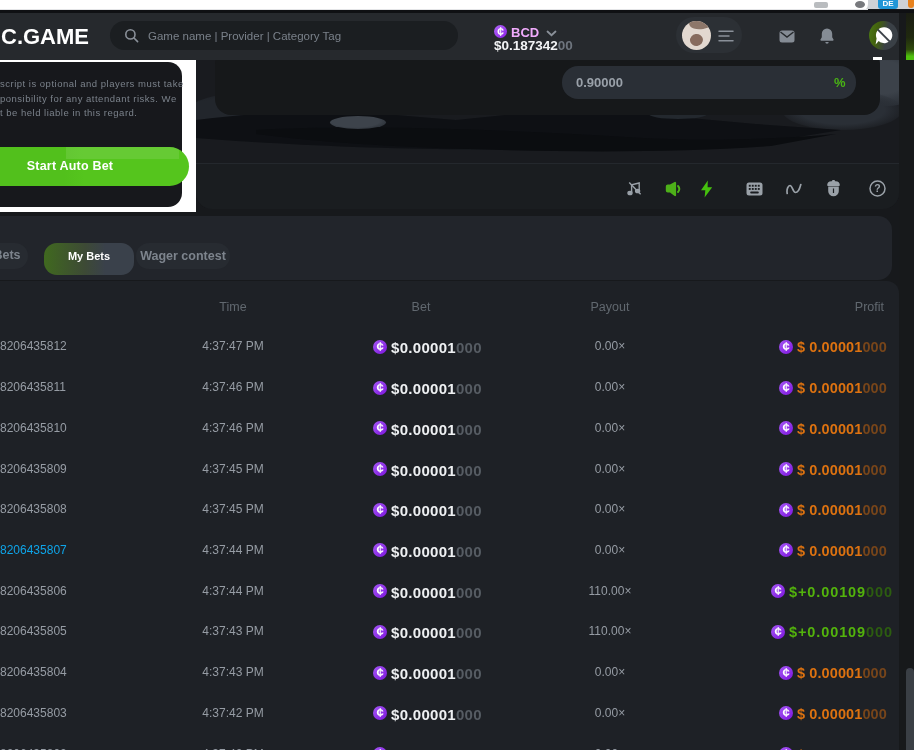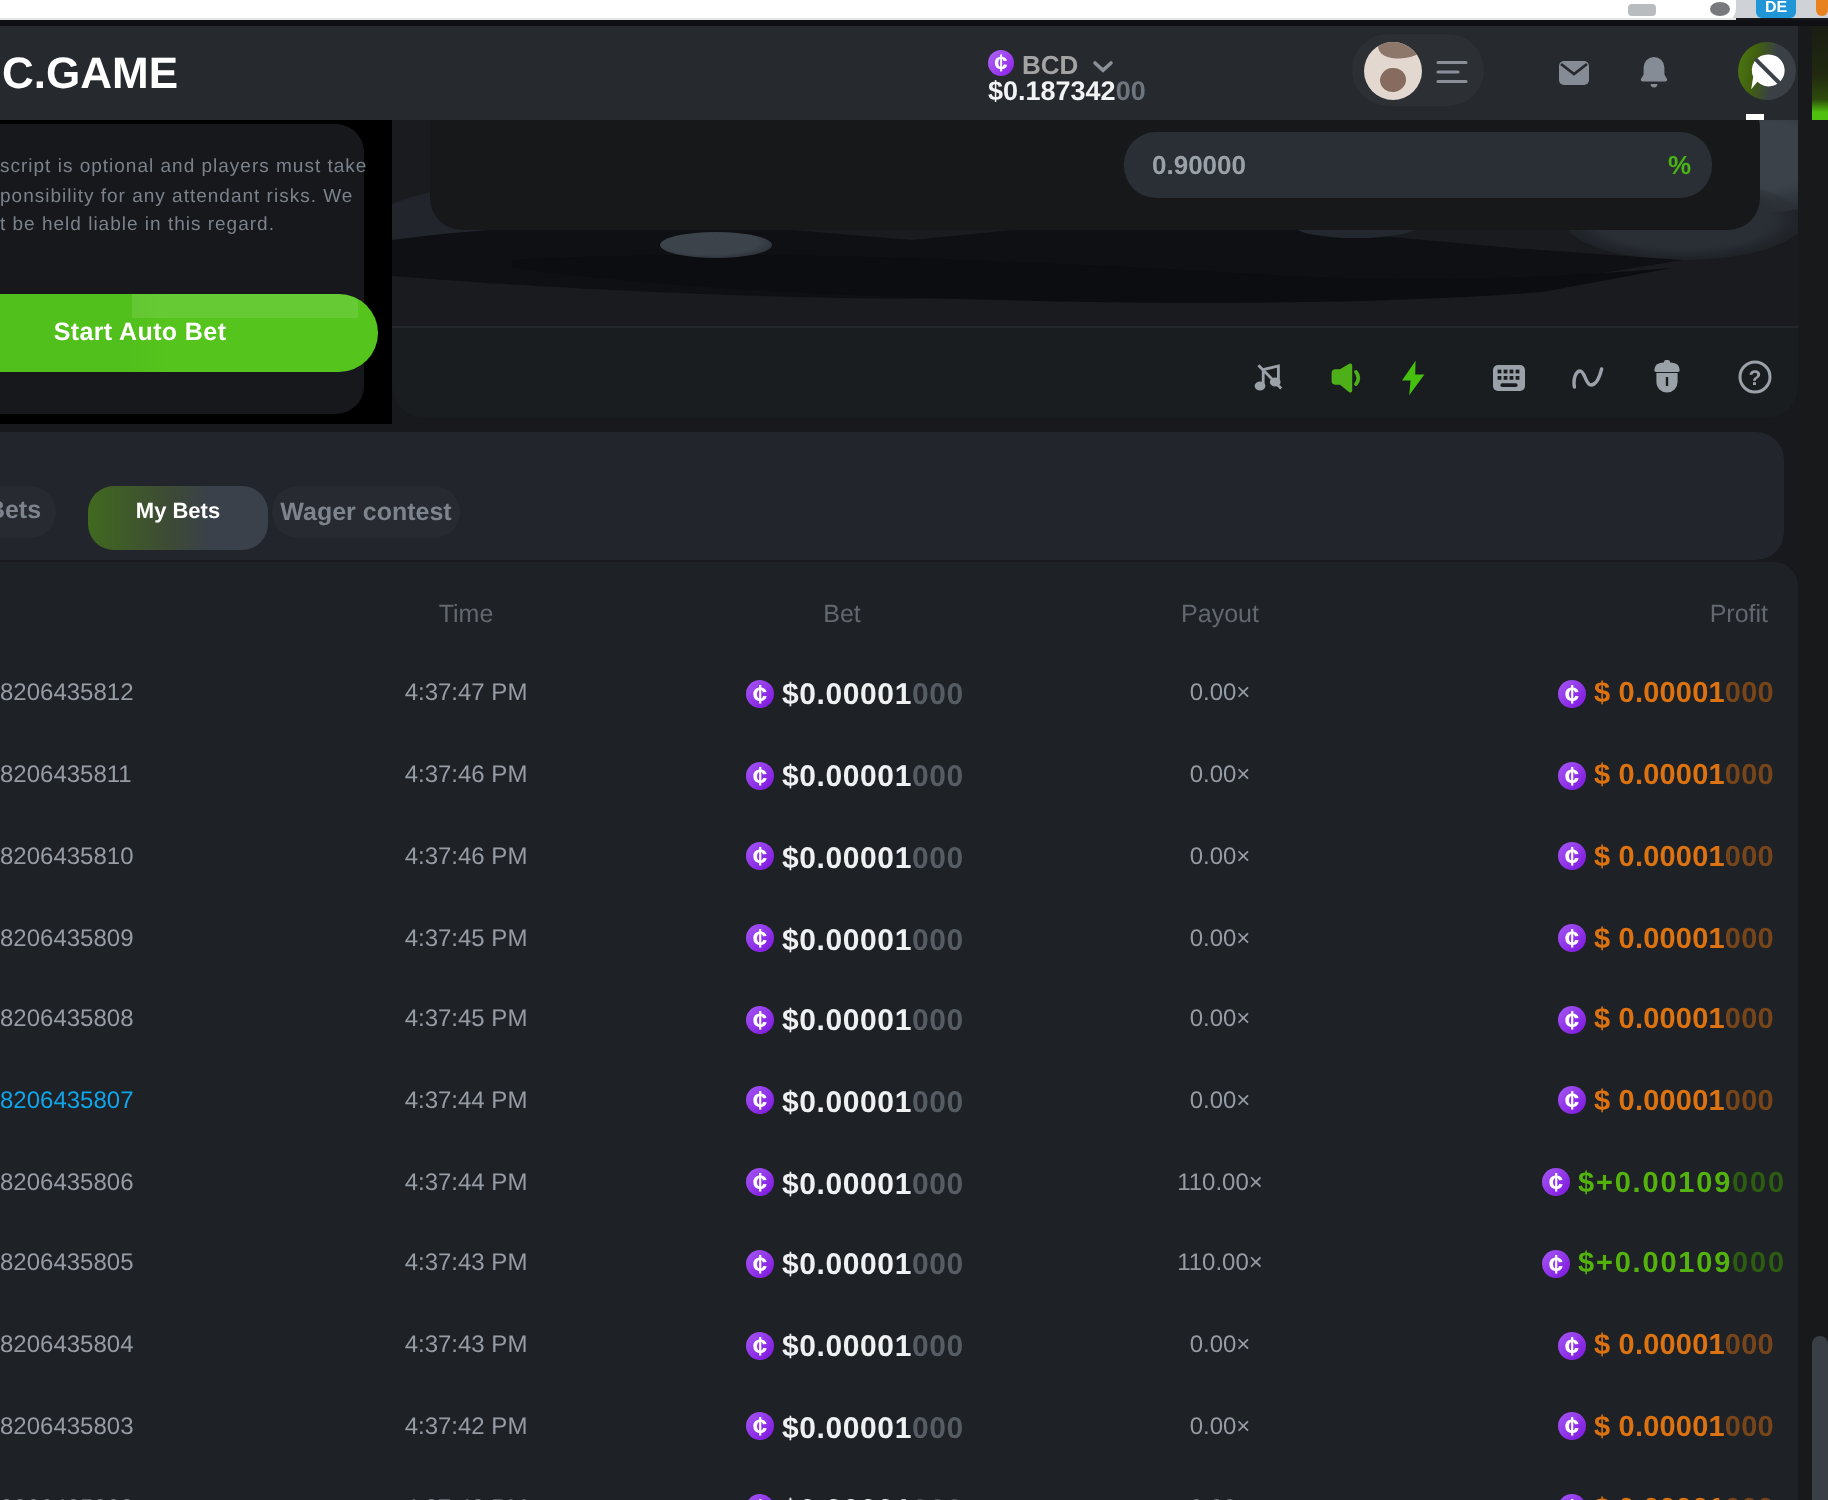--- a/index.html
+++ b/index.html
@@ -15,32 +15,39 @@
 <div class="abs" style="left:814px;top:2px;width:14px;height:6px;background:#b9bcbf;border-radius:2px;"></div>
 <div class="abs" style="left:855px;top:1px;width:10px;height:7px;background:#77797d;border-radius:50%;"></div>
 <div class="abs" style="left:878px;top:0;width:20px;height:9px;background:#2196d6;border-radius:0 0 3px 3px;color:#fff;font-size:8px;font-weight:bold;text-align:center;line-height:8px;">DE</div>
 <div class="abs" style="left:908px;top:0;width:6px;height:8px;background:#e8821e;border-radius:0 0 3px 3px;"></div>
 <div class="abs" style="left:0;top:9px;width:868px;height:1px;background:#e4e5e7;"></div>
 <div class="abs" style="left:0;top:10px;width:914px;height:3px;background:#0f1013;"></div>
 
 <div class="abs" style="left:0;top:13px;width:914px;height:47px;background:#26292d;">
   <div class="abs" style="left:1px;top:11px;font-size:22px;font-weight:800;color:#fff;letter-spacing:0px;">C.GAME</div>
 
+  <div class="abs" style="left:110px;top:8px;width:348px;height:29px;background:#1b1e21;border-radius:15px;">
+    <svg class="abs" style="left:14px;top:7px;" width="15" height="15" viewBox="0 0 15 15">
+        <circle cx="6.4" cy="6.4" r="4.6" fill="none" stroke="#8a9099" stroke-width="1.6"></circle>
+        <line x1="10" y1="10" x2="13.6" y2="13.6" stroke="#8a9099" stroke-width="1.6" stroke-linecap="round"></line>
+      </svg>
+    <div class="abs" style="left:38px;top:9px;font-size:11.5px;color:#7a818a;letter-spacing:0px;">Game name | Provider | Category Tag</div>
+  </div>
 
   <svg class="abs" style="left:494px;top:12px;" width="13" height="13" viewBox="0 0 13 13">
       <defs>
         <linearGradient id="pg" x1="0" y1="0" x2="1" y2="1">
           <stop offset="0" stop-color="#b068f7"></stop>
           <stop offset="1" stop-color="#8d1ee8"></stop>
         </linearGradient>
       </defs>
       <circle cx="6.5" cy="6.5" r="6.5" fill="url(#pg)"></circle>
       <text x="6.5" y="10.5" font-size="12" font-weight="bold" fill="#fff" text-anchor="middle" font-family="Liberation Sans">¢</text>
     </svg>
-  <div class="abs" style="left:511px;top:12px;font-size:13px;font-weight:bold;color:#a3a3a3;">BCD</div>
+  <div class="abs" style="left:511px;top:12px;font-size:13px;font-weight:bold;color:#f0abfc;">BCD</div>
   <svg class="abs" style="left:546px;top:17px;" width="11" height="7" viewBox="0 0 11 7">
       <path d="M1.5 1.5 L5.5 5.2 L9.5 1.5" fill="none" stroke="#8a9099" stroke-width="1.8" stroke-linecap="round"></path>
     </svg>
   <div class="abs" style="left:494px;top:25px;font-size:13.5px;font-weight:bold;color:#f2f3f5;">$0.187342<span style="color:#6e757e;">00</span></div>
 
 
   <div class="abs" style="left:676px;top:4px;width:66px;height:36px;border-radius:18px;background:#2c3035;"></div>
   <div class="abs" style="left:682px;top:7.5px;width:29px;height:29px;border-radius:50%;overflow:hidden;background:#e2d8d0;">
     <div class="abs" style="left:7px;top:-6px;width:26px;height:14px;border-radius:50%;background:#8d776a;transform:rotate(-10deg);"></div>
     <div class="abs" style="left:8px;top:13px;width:13px;height:12px;border-radius:50%;background:#77584a;transform:rotate(-8deg);opacity:0.85;"></div>
@@ -65,21 +72,21 @@
 
   <div class="abs" style="left:869px;top:8px;width:29px;height:29px;border-radius:50%;background:linear-gradient(100deg,#4c7a14 0%,#42600e 30%,#3a4046 60%);">
     <svg class="abs" style="left:5px;top:4.5px;" width="20" height="20" viewBox="0 0 20 20">
         <path d="M10.3 1.2 a8 8 0 1 1 -5.6 13.7 L1.6 18.6 L2.6 12.4 A8 8 0 0 1 10.3 1.2 z" fill="#fff"></path>
         <line x1="3.6" y1="3.4" x2="16.8" y2="16.6" stroke="#3c4249" stroke-width="2"></line>
       </svg>
   </div>
 </div>
 <div class="abs" style="left:873px;top:57px;width:9px;height:6px;background:#fff;"></div>
 
-<div class="abs" style="left:0;top:60px;width:196px;height:152px;background:#000000;">
+<div class="abs" style="left:0;top:60px;width:196px;height:152px;background:#ffffff;">
   <div class="abs" style="left:-20px;top:2px;width:202px;height:145px;background:#17181c;border-radius:14px;"></div>
   <div class="abs" style="left:0px;top:17px;width:260px;font-size:9.5px;line-height:14.5px;color:#7b828b;font-weight:400;letter-spacing:0.5px;white-space:pre;">script is optional and players must take
 ponsibility for any attendant risks. We
 t be held liable in this regard.</div>
   <div class="abs" style="left:-60px;top:87px;width:249px;height:39px;border-radius:20px;background:linear-gradient(90deg,#52c01c 0 50%,#55c51d 58% 100%);overflow:hidden;">
     <div class="abs" style="left:126px;top:0px;width:113px;height:12px;background:rgba(255,255,255,0.10);"></div>
     <div class="abs" style="left:0;top:0;width:100%;height:100%;text-align:center;line-height:39px;font-size:12.5px;font-weight:bold;color:#fff;text-indent:11px;letter-spacing:0.2px;">Start Auto Bet</div>
   </div>
 </div>
 

